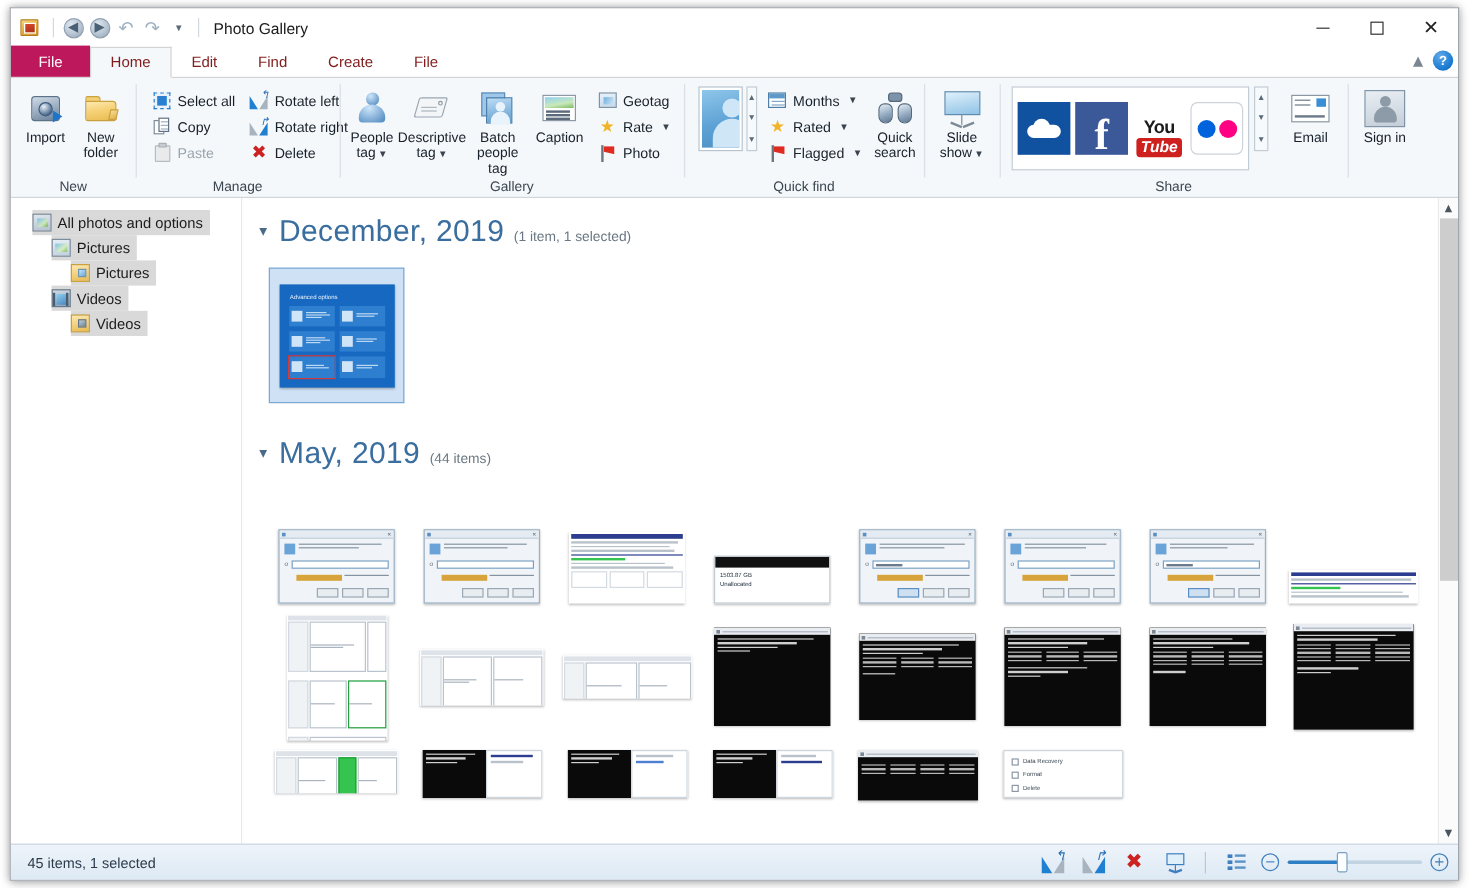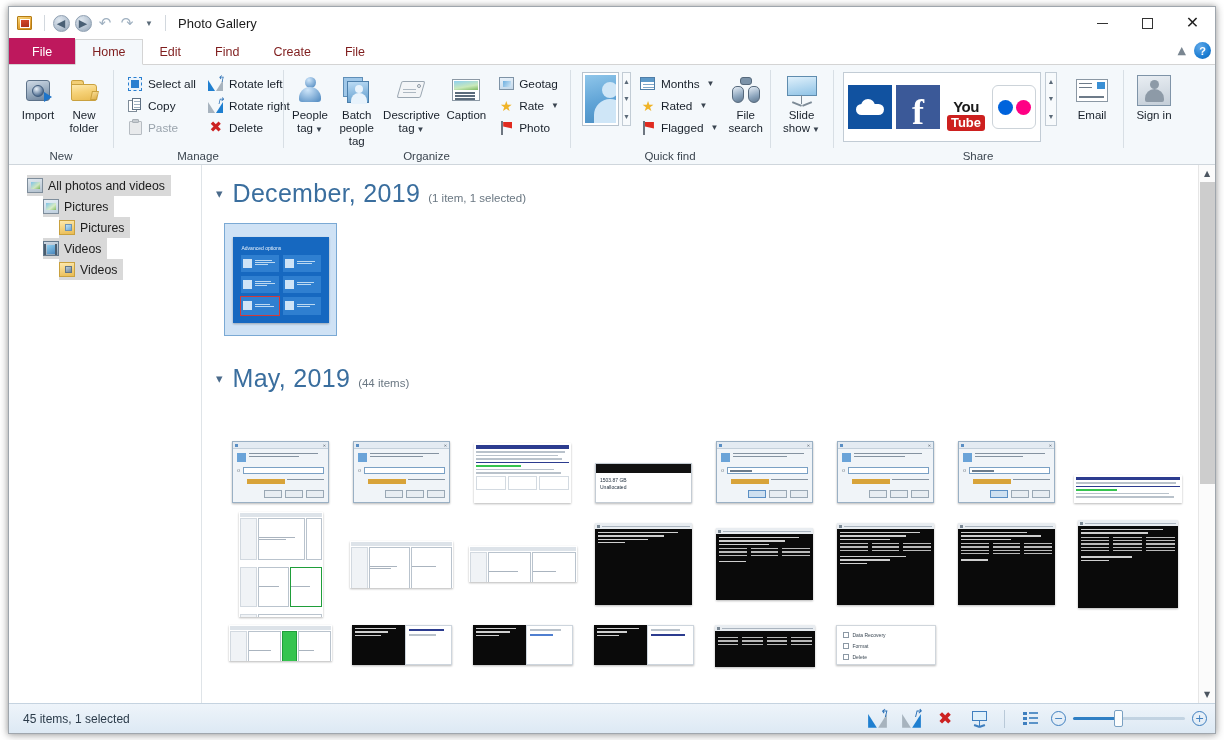--- a/index.html
+++ b/index.html
@@ -285,21 +285,21 @@
   .tile.onedrive .cloud{width:28px; height:16px; position:relative;}
   .tile.onedrive .cloud::before{content:""; position:absolute; left:0; bottom:0; width:28px; height:11px;
     border-radius:7px; background:#fff;}
   .tile.onedrive .cloud::after{content:""; position:absolute; left:5px; top:0; width:14px; height:14px;
     border-radius:50%; background:#fff;}
   .tile.fb { background:#3b5998; display:flex; align-items:flex-end; justify-content:center;}
   .tile.fb span{font-family:"Liberation Serif", serif; font-weight:bold; font-size:36px; color:#fff; line-height:0.95;}
   .tile.yt { background:#fff; display:flex; flex-direction:column; align-items:center; justify-content:center; gap:1px;margin-top:16px;}
   .tile.yt .y1{font-weight:bold; font-size:15px; color:#1b1b1b; line-height:1; letter-spacing:-0.5px;}
   .tile.yt .y2{background:#cd201f; color:#fff; font-weight:bold; font-size:13px; line-height:1;
-    padding:1px 4px 2px; border-radius:3px;}
+    padding:1px 4px 2px; border-radius:3px;font-style:italic;}
   .tile.flickr { background:#fff; border:1px solid #ccd3d9; border-radius:6px;
     display:flex; align-items:center; justify-content:center; gap:3px;}
   .tile.flickr .d1{width:15px; height:15px; border-radius:50%; background:#0063dc;}
   .tile.flickr .d2{width:15px; height:15px; border-radius:50%; background:#ff0084;}
 
   
   #main {
     flex: 1; display: flex; min-height: 0;
     background: #fff;
   }
@@ -632,42 +632,42 @@
       <div class="rb-body" style="gap:0px; padding-left:6px;">
         <div class="big-btn">
           <div class="bb-ico">
               <span class="ic-person">
                 <i class="p-h"></i>
                 <i class="p-b"></i>
               </span>
             </div>
           <div class="bb-txt"><span>People tag</span><span class="caret">▼</span></div>
         </div>
+        <div class="big-btn xwide">
+          <div class="bb-ico">
+              <span class="ic-tag">
+                <i class="tg"></i>
+                <i class="hole"></i>
+                <i class="ln"></i>
+              </span>
+            </div>
+          <div class="bb-txt"><span>Descriptive tag</span><span class="caret">▼</span></div>
+        </div>
         <div class="big-btn wide">
           <div class="bb-ico">
               <span class="ic-batch">
                 <i class="sq1"></i>
                 <i class="sq2">
                   <i class="ph"></i>
                   <i class="pb"></i>
                 </i>
               </span>
             </div>
           <div class="bb-txt">Batch people tag</div>
         </div>
-        <div class="big-btn xwide">
-          <div class="bb-ico">
-              <span class="ic-tag">
-                <i class="tg"></i>
-                <i class="hole"></i>
-                <i class="ln"></i>
-              </span>
-            </div>
-          <div class="bb-txt"><span>Descriptive tag</span><span class="caret">▼</span></div>
-        </div>
         <div class="big-btn wide">
           <div class="bb-ico">
               <span class="ic-caption">
                 <i class="cf"></i>
                 <i class="cimg"></i>
                 <i class="cl"></i>
               </span>
             </div>
           <div class="bb-txt">Caption</div>
         </div>
@@ -689,21 +689,21 @@
             <span class="sm-ico">
                 <i class="ic-flag">
                   <i class="pole"></i>
                   <i class="cloth"></i>
                 </i>
               </span>
             <span>Photo</span>
           </div>
         </div>
       </div>
-      <div class="rb-label">Organize</div>
+      <div class="rb-label">Gallery</div>
     </div>
 
     <div class="rb-group" style="width:200px;">
       <div class="rb-body" style="gap:2px; padding-left:12px;">
         <div class="qf-preview">
           <div class="inner">
               <i class="hd"></i>
               <i class="bd"></i>
             </div>
         </div>
@@ -739,21 +739,21 @@
           </div>
         </div>
         <div class="big-btn" style="margin-left:4px;">
           <div class="bb-ico">
               <span class="ic-binoc">
                 <i class="bt"></i>
                 <i class="bl"></i>
                 <i class="br"></i>
               </span>
             </div>
-          <div class="bb-txt">File search</div>
+          <div class="bb-txt">Quick search</div>
         </div>
       </div>
       <div class="rb-label">Quick find</div>
     </div>
 
     <div class="rb-group" style="width:63px;">
       <div class="rb-body" style="justify-content:center;">
         <div class="big-btn wide">
           <div class="bb-ico">
               <span class="ic-slide">
@@ -822,21 +822,21 @@
       </div>
       <div class="rb-label"></div>
     </div>
   </div>
 
   <div id="main">
 
     <div id="sidebar">
       <div class="tree-item sel" style="margin-left:18px;">
         <span class="t-ico ti-all"></span>
-        <span>All photos and videos</span>
+        <span>All photos and options</span>
       </div>
       <div class="tree-item sel" style="margin-left:34px;">
         <span class="t-ico ti-pic"></span>
         <span>Pictures</span>
       </div>
       <div class="tree-item sel" style="margin-left:50px;">
         <span class="t-ico ti-picfold"></span>
         <span>Pictures</span>
       </div>
       <div class="tree-item sel" style="margin-left:34px;">

